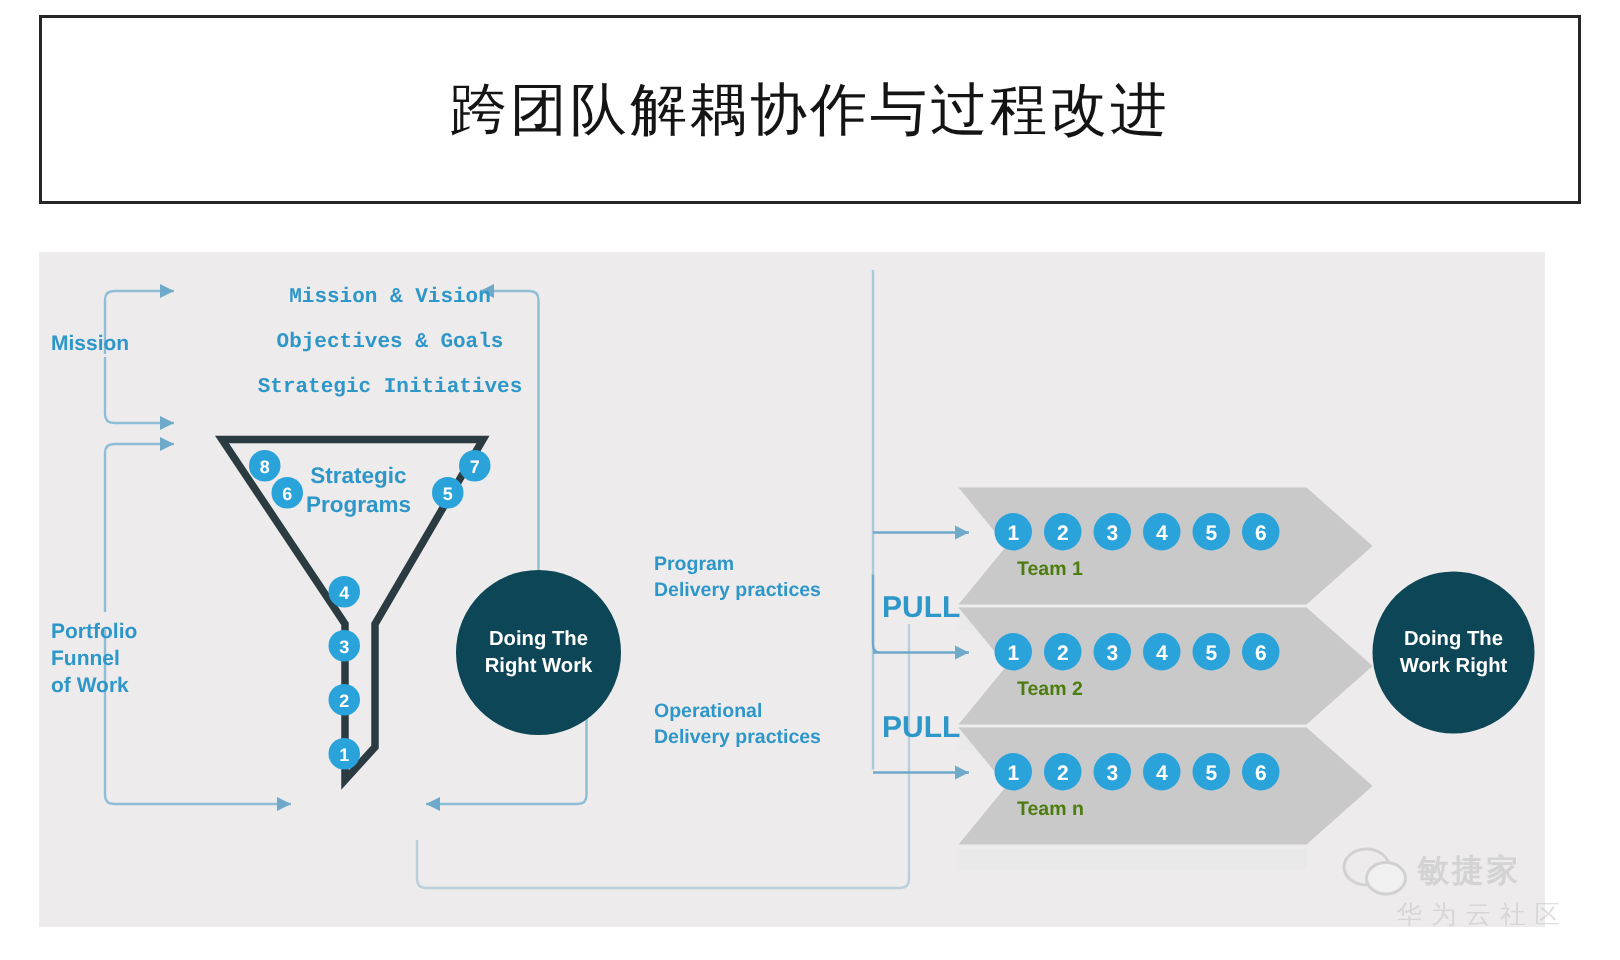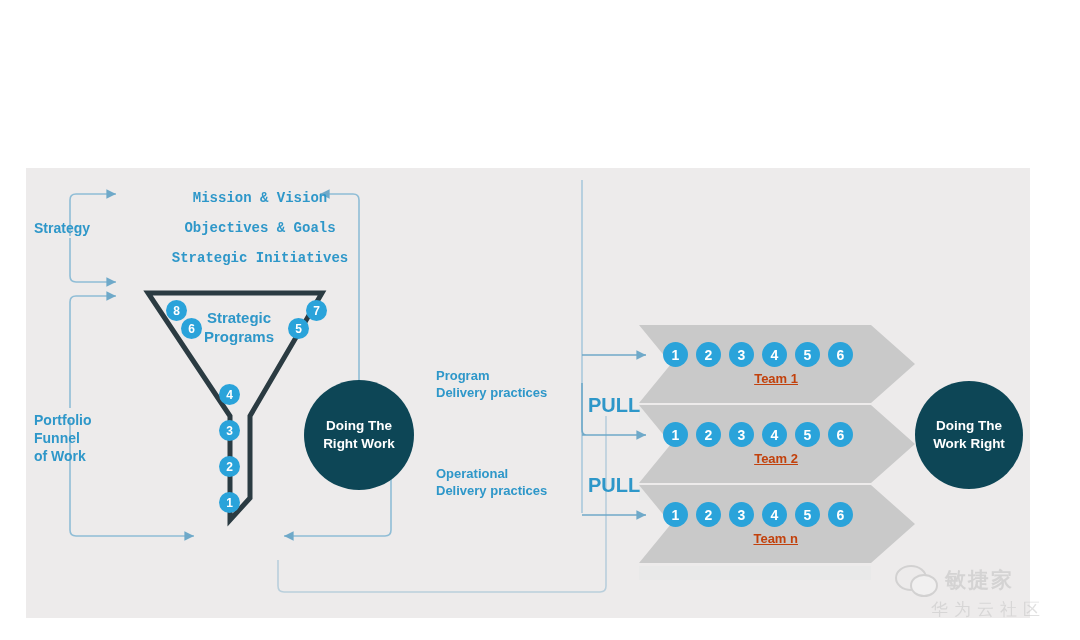--- a/index.html
+++ b/index.html
@@ -55,22 +55,22 @@
   .num{
     position:absolute;border-radius:50%;
     background:#2aa3da;color:#ffffff;
     display:flex;align-items:center;justify-content:center;
     font-weight:bold;box-sizing:border-box;
   }
   .num.md{width:21px;height:21px;font-size:12px;}
   .num.lg{width:25px;height:25px;font-size:14px;}
 
   .team-name{
-    position:absolute;color:#c2410c;font-weight:bold;font-size:13px;
-    text-align:right;width:120px;text-decoration:underline;
+    position:absolute;color:#4d7c0f;font-weight:bold;font-size:13px;
+    text-align:left;width:120px;
   }
 
   
   .dark-circle{
     position:absolute;border-radius:50%;background:#0d4656;
     color:#ffffff;font-weight:bold;font-size:13.5px;
     display:flex;flex-direction:column;align-items:center;justify-content:center;
     text-align:center;line-height:1.35;
   }
   .dc-left{left:278px;top:212px;width:110px;height:110px;}
@@ -90,20 +90,23 @@
   .wm-name{font-size:21px;color:#bdbdbd;font-weight:bold;letter-spacing:2px;
            font-family:"DejaVu Sans",sans-serif;}
   .wm-sub{position:absolute;left:36px;top:33px;font-size:17px;color:#c2c2c2;
           letter-spacing:6px;font-family:Liberation Mono, monospace;}
 </style>
 </head>
 <body>
 
 <div id="root">
 
+  <div class="title-box">
+    <div class="title-text">跨团队解耦协作与过程改进</div>
+  </div>
 
   <div class="panel">
 
     <svg class="svg-layer" viewBox="0 0 1004 450">
       <defs>
         <marker id="ar" markerWidth="7" markerHeight="7" refX="6" refY="3" orient="auto">
           <path d="M0,0 L6,3 L0,6 z" fill="#6fa9c9"></path>
         </marker>
         <marker id="arL" markerWidth="7" markerHeight="7" refX="6" refY="3" orient="auto">
           <path d="M0,0 L6,3 L0,6 z" fill="#6fa9c9"></path>
@@ -152,21 +155,21 @@
         <path d="M613,238 L845,238 L845,252 L613,252 Z" fill="#e9e9e9"></path>
 
         <path d="M613,237 L845,237 L889,276 L845,315 L613,315 L645,276 Z" fill="#c9c9c9"></path>
         <path d="M613,318 L845,318 L845,332 L613,332 Z" fill="#e9e9e9"></path>
 
         <path d="M613,317 L845,317 L889,356 L845,395 L613,395 L645,356 Z" fill="#c9c9c9"></path>
         <path d="M613,398 L845,398 L845,412 L613,412 Z" fill="#e9e9e9"></path>
       </g>
     </svg>
 
-    <div class="t label-strategy">Strategy</div>
+    <div class="t label-strategy">Mission</div>
     <div class="t label-portfolio">Portfolio
 Funnel
 of Work</div>
 
     <div class="t hdr hdr1">Mission &amp; Vision</div>
     <div class="t hdr hdr2">Objectives &amp; Goals</div>
     <div class="t hdr hdr3">Strategic Initiatives</div>
 
     <div class="t funnel-label">Strategic
 Programs</div>

